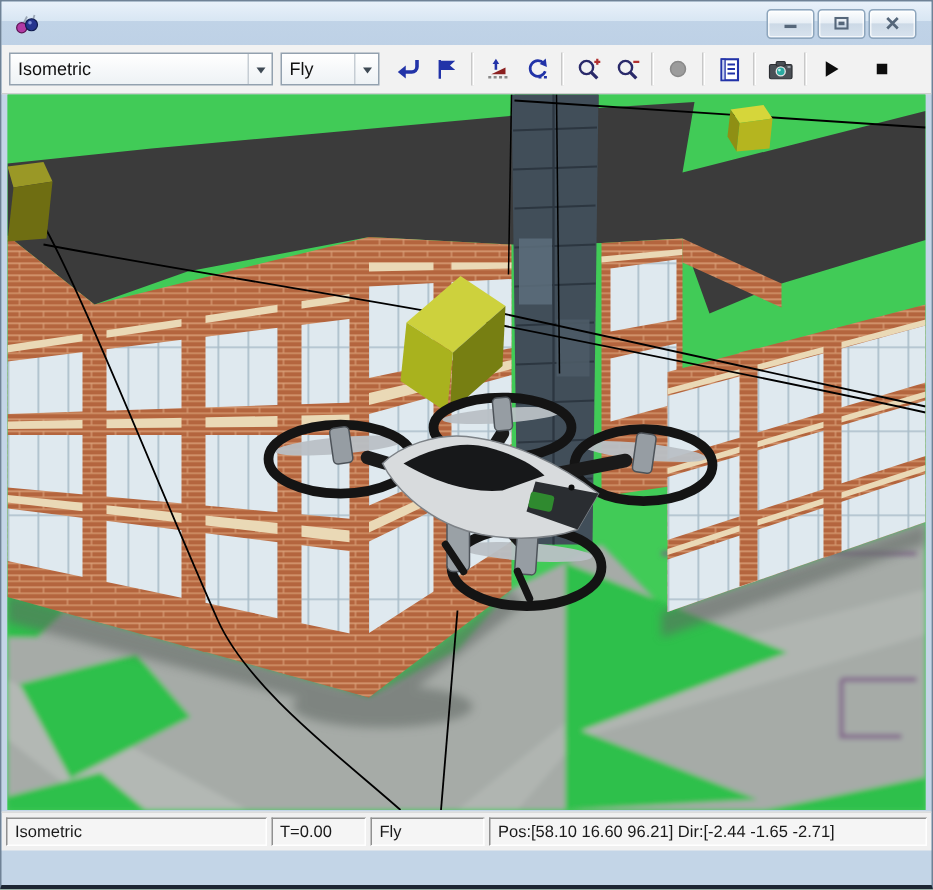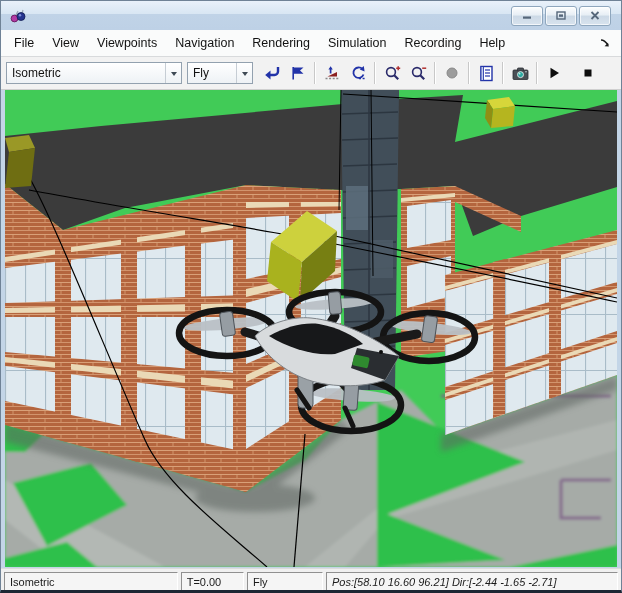--- a/index.html
+++ b/index.html
@@ -32,21 +32,21 @@
   .combo.navigation{width:66px;margin-right:6px;}
   .tbtn{width:24px;height:24px;display:flex;align-items:center;justify-content:center;border:1px solid transparent;border-radius:2px;}
   .tsep{width:1px;height:22px;background:#c8c8c8;border-right:1px solid #ffffff;margin:0 3px;}
   
   .viewport-wrap{flex:0 0 478px;height:478px;background:#c3d5e7;padding:0 4px;box-sizing:border-box;}
   .viewport-wrap svg{display:block;background:#41cb57;}
   
   .statusbar{flex:0 0 25px;height:25px;background:#f0f0f0;display:flex;align-items:center;gap:3px;padding:0 3px;border-top:1px solid #dcdcdc;}
   .spanel{height:19px;box-sizing:border-box;border:1px solid;border-color:#909090 #ffffff #ffffff #909090;
           background:#f5f5f5;font-size:11px;color:#1a1a1a;display:flex;align-items:center;padding:0 5px;white-space:nowrap;overflow:hidden;}
-  .sp1{width:176px;} .sp2{width:64px;} .sp3{width:77px;} .sp4{width:296px;font-style:italic;}
+  .sp1{width:176px;} .sp2{width:64px;} .sp3{width:77px;} .sp4{width:296px;}
 </style>
 </head>
 <body>
 
 <div class="window">
 
   <div class="titlebar">
     <svg class="app-icon" viewBox="0 0 18 16">
       <line x1="6" y1="9" x2="9" y2="3" stroke="#9aa6b5" stroke-width="1.2"></line>
       <line x1="12.5" y1="7" x2="14" y2="2" stroke="#9aa6b5" stroke-width="1.2"></line>
@@ -68,34 +68,20 @@
           </svg>
       </div>
       <div class="cap-btn">
         <svg width="10" height="9" viewBox="0 0 10 9">
           <path d="M1.5 1 L8.5 8 M8.5 1 L1.5 8" stroke="#56677a" stroke-width="1.8"></path>
           </svg>
       </div>
     </div>
   </div>
 
-  <div class="menubar">
-    <span class="menu-item">File</span>
-    <span class="menu-item">View</span>
-    <span class="menu-item">Viewpoints</span>
-    <span class="menu-item">Navigation</span>
-    <span class="menu-item">Rendering</span>
-    <span class="menu-item">Simulation</span>
-    <span class="menu-item">Recording</span>
-    <span class="menu-item">Help</span>
-    <svg class="menubar-overflow" width="12" height="11" viewBox="0 0 12 11">
-      <path d="M2 2 C5 2 7 4 9 7" fill="none" stroke="#1a1a1a" stroke-width="1.4"></path>
-      <path d="M9.8 8.6 L5.6 8.2 L9 4.8 Z" fill="#1a1a1a"></path>
-    </svg>
-  </div>
 
   <div class="toolbar">
     <div class="combo viewpoint">
       <span class="cval">Isometric</span>
       <span class="drop">
           <span class="arr"></span>
         </span>
     </div>
     <div class="combo navigation">
       <span class="cval">Fly</span>

